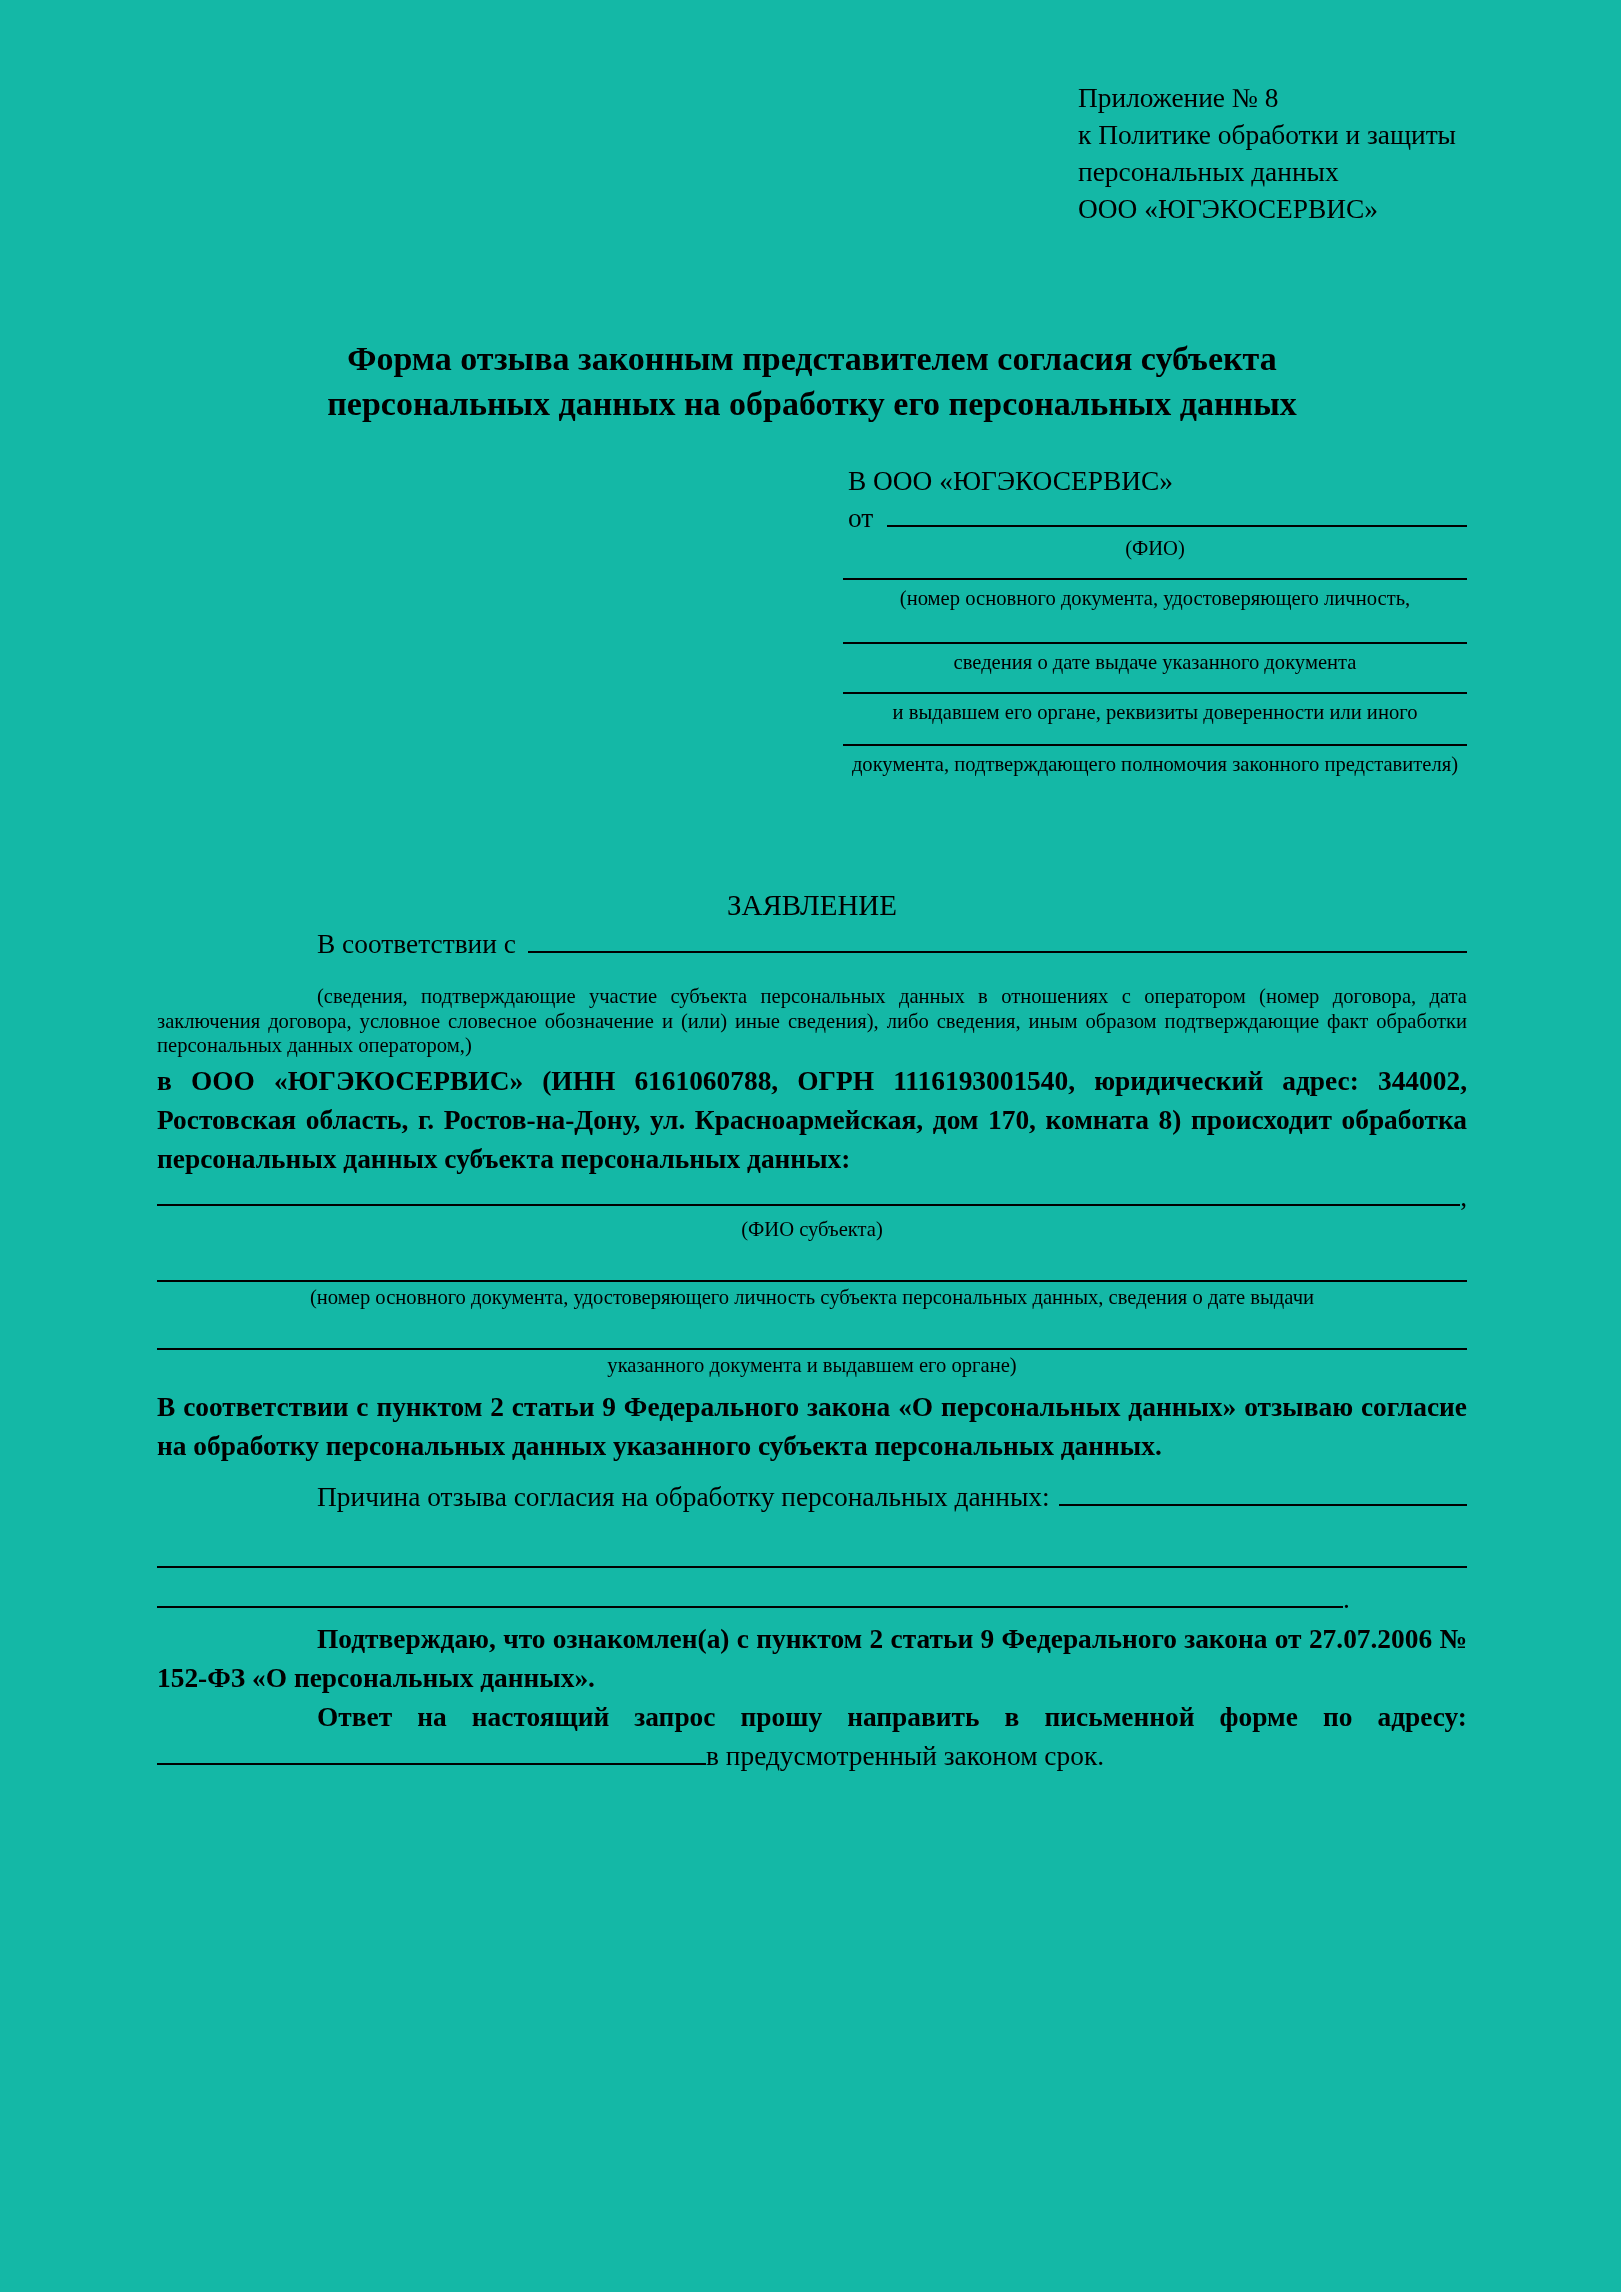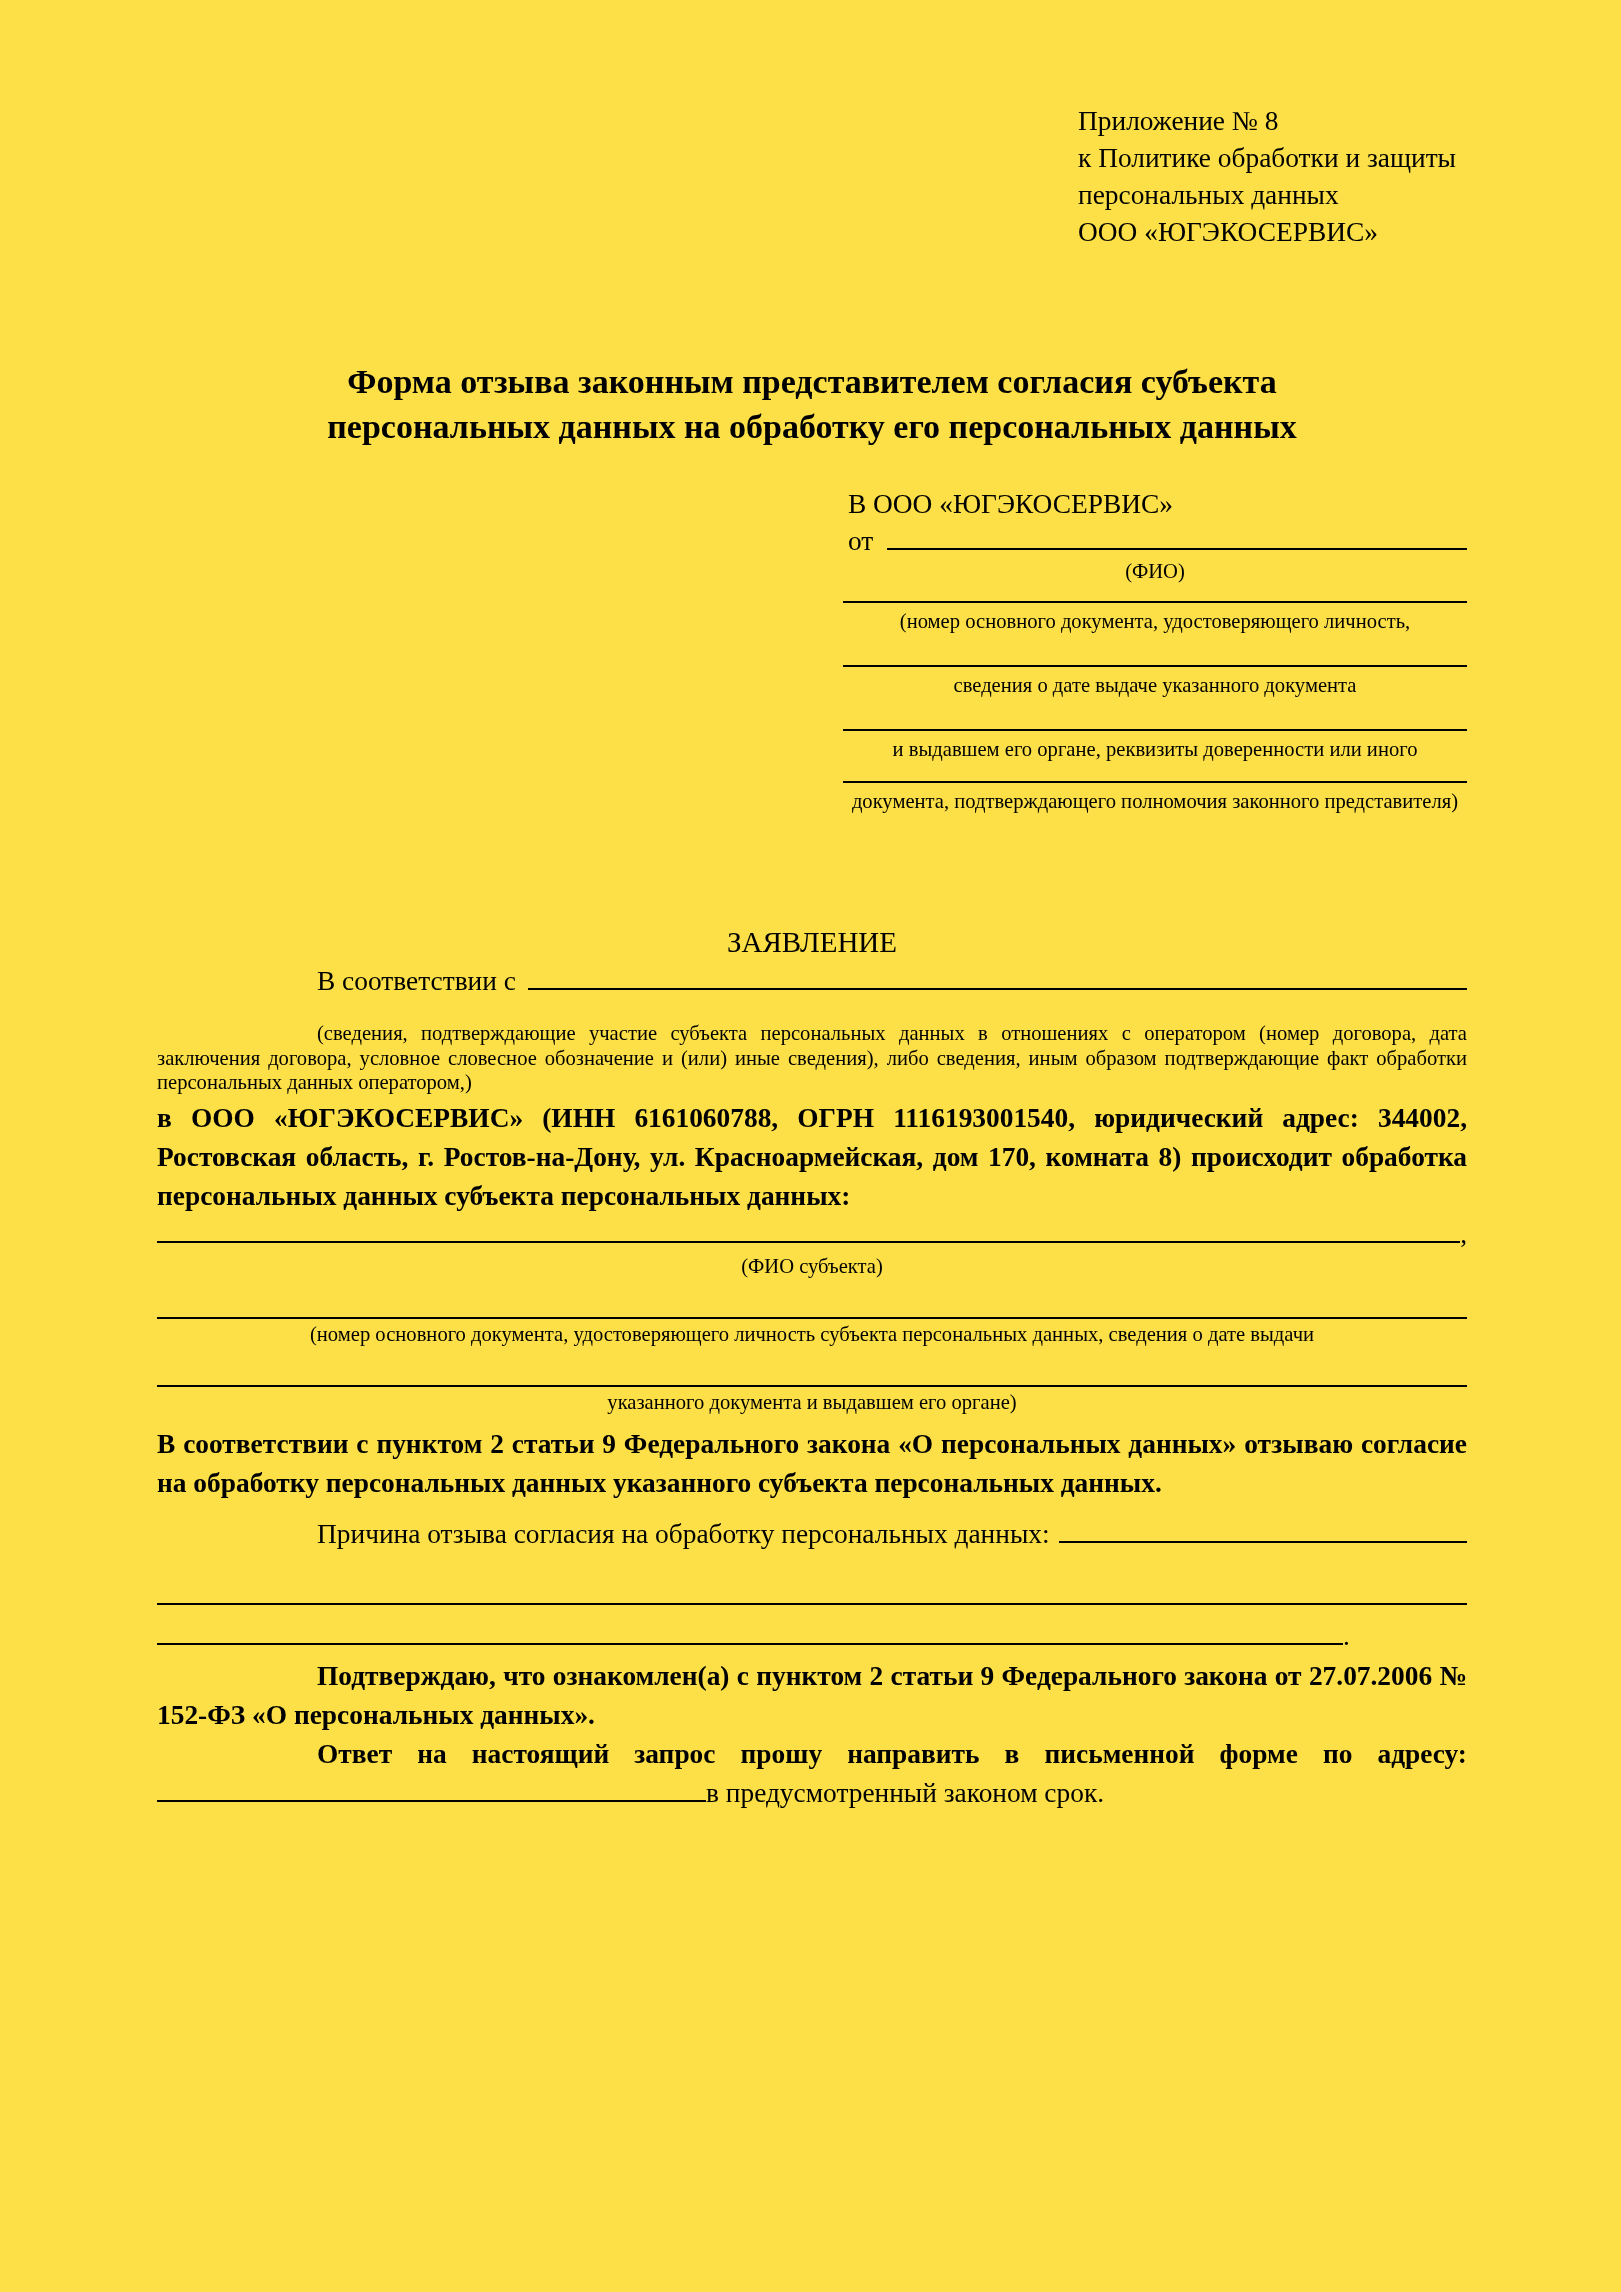--- a/index.html
+++ b/index.html
@@ -1,25 +1,25 @@
 <!DOCTYPE html>
 <html lang="ru"><head>
 <meta charset="utf-8">
 <style>
   html,body{margin:0;padding:0;background:#888;}
   .page{
     position:relative;
     width:1621px;height:2293px;
     margin:0 auto;
-    background:#fde047;
+    background:#14b8a6;
     color:#000;
     font-family:"Liberation Serif","DejaVu Serif",serif;
     font-size:27.4px;
     box-sizing:border-box;
-    padding:103px 154px 0 157px;
+    padding:80px 154px 0 157px;
     overflow:hidden;
   }
   .annex{margin-left:921px;line-height:37px;}
   .title{margin-top:108px;text-align:center;font-weight:bold;font-size:34px;line-height:45px;}
   .small{font-size:20.6px;line-height:24.5px;}
   .bl{border-bottom:2px solid #000;margin-bottom:-3.9px;}
   .hr{border-bottom:2px solid #000;height:0;}
   .flexrow{display:flex;align-items:baseline;}
   .grow{flex:1 1 auto;}
   .recipient{margin-top:37px;margin-left:686px;width:624px;}
@@ -68,21 +68,21 @@
     <div class="cap">(ФИО)</div>
 
     <div style="margin-top:17.6px">
       <div class="hr"></div>
       <div class="cap f-caption">(номер основного документа, удостоверяющего личность,</div>
     </div>
     <div style="margin-top:32px">
       <div class="hr"></div>
       <div class="cap f-caption">сведения о дате выдаче указанного документа</div>
     </div>
-    <div style="margin-top:31px">
+    <div style="margin-top:17px">
       <div class="hr"></div>
       <div class="cap f-caption">и выдавшем его органе, реквизиты доверенности или иного</div>
     </div>
     <div style="margin-top:19.6px">
       <div class="hr"></div>
       <div class="cap f-caption">документа, подтверждающего полномочия законного представителя)</div>
     </div>
   </div>
 
   <div class="zayav">ЗАЯВЛЕНИЕ</div>

